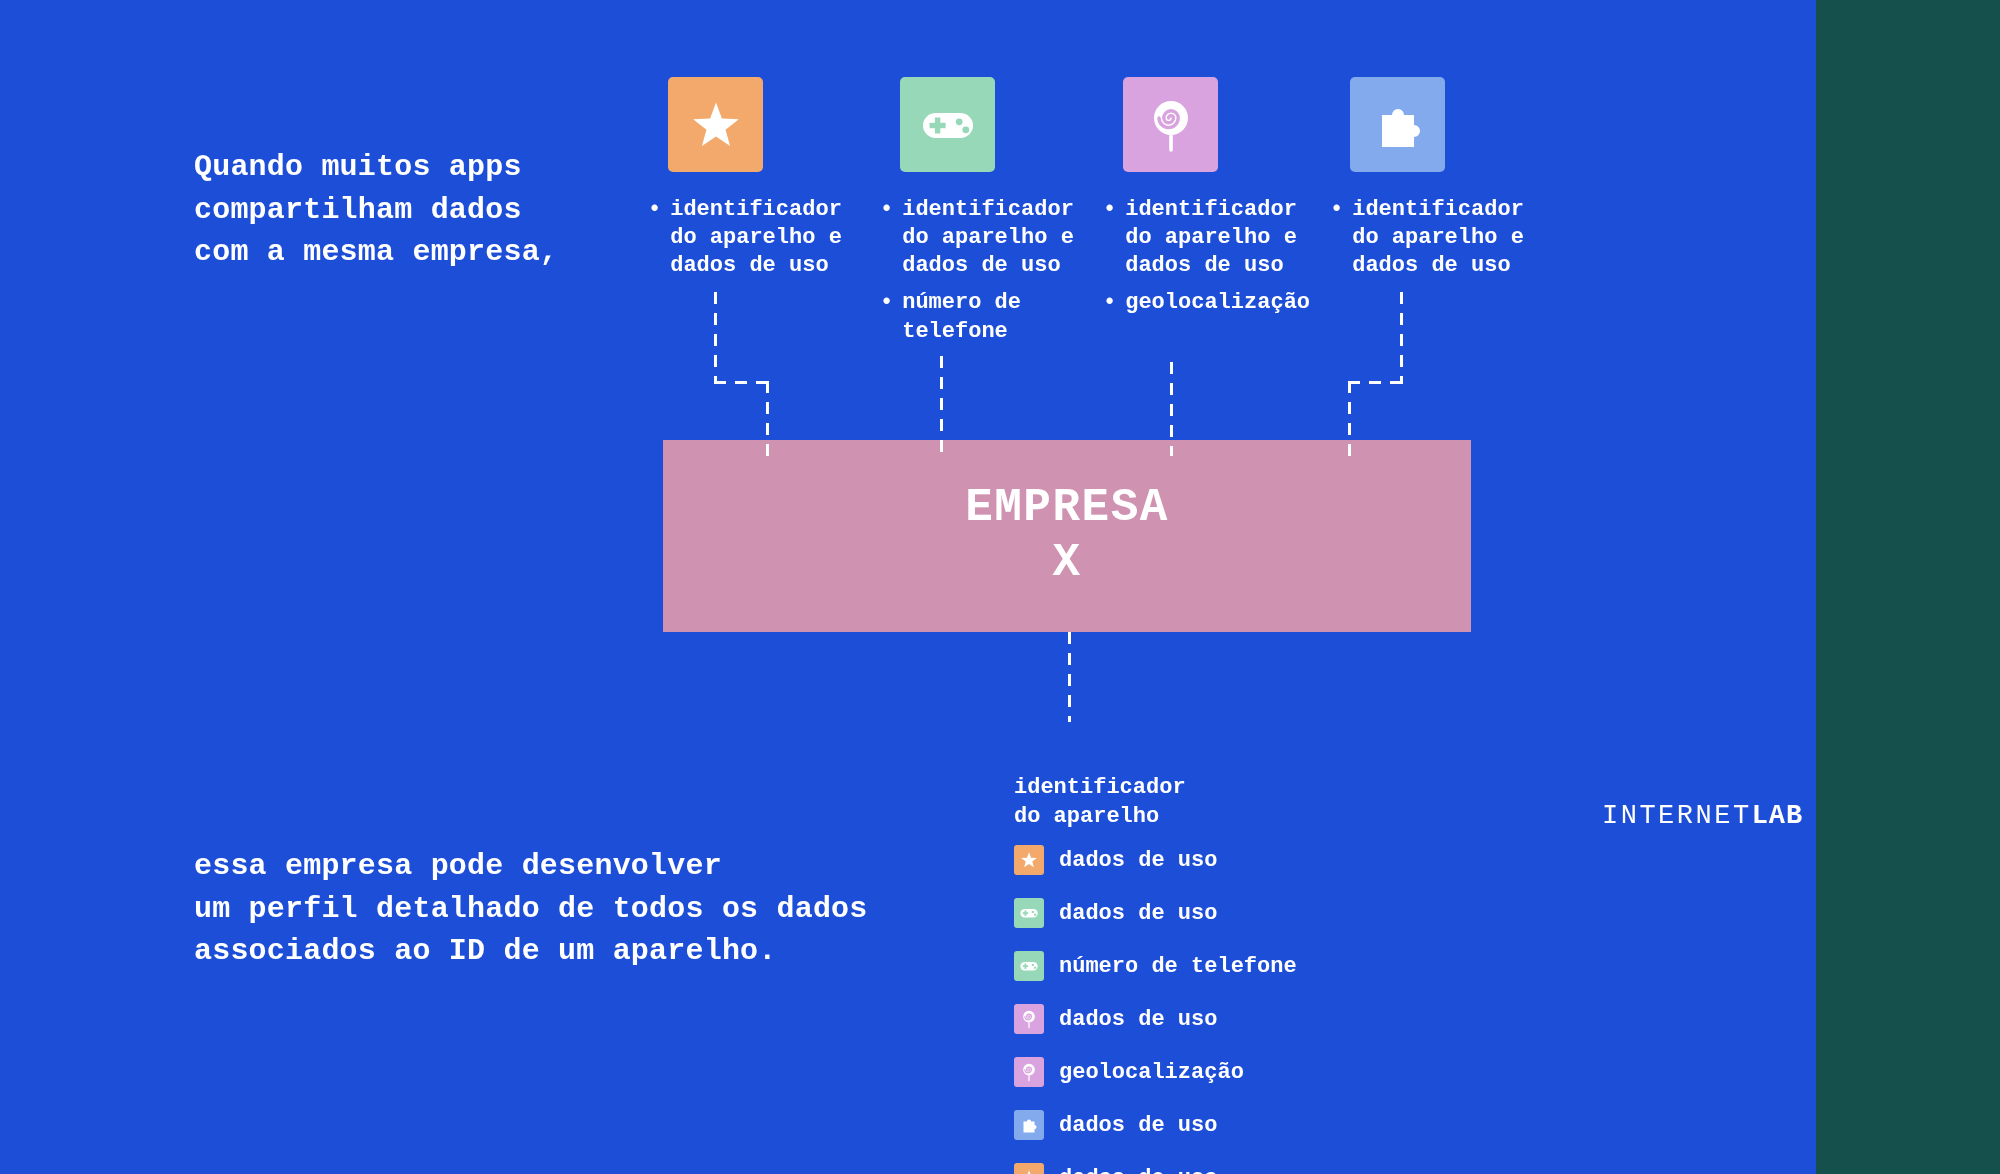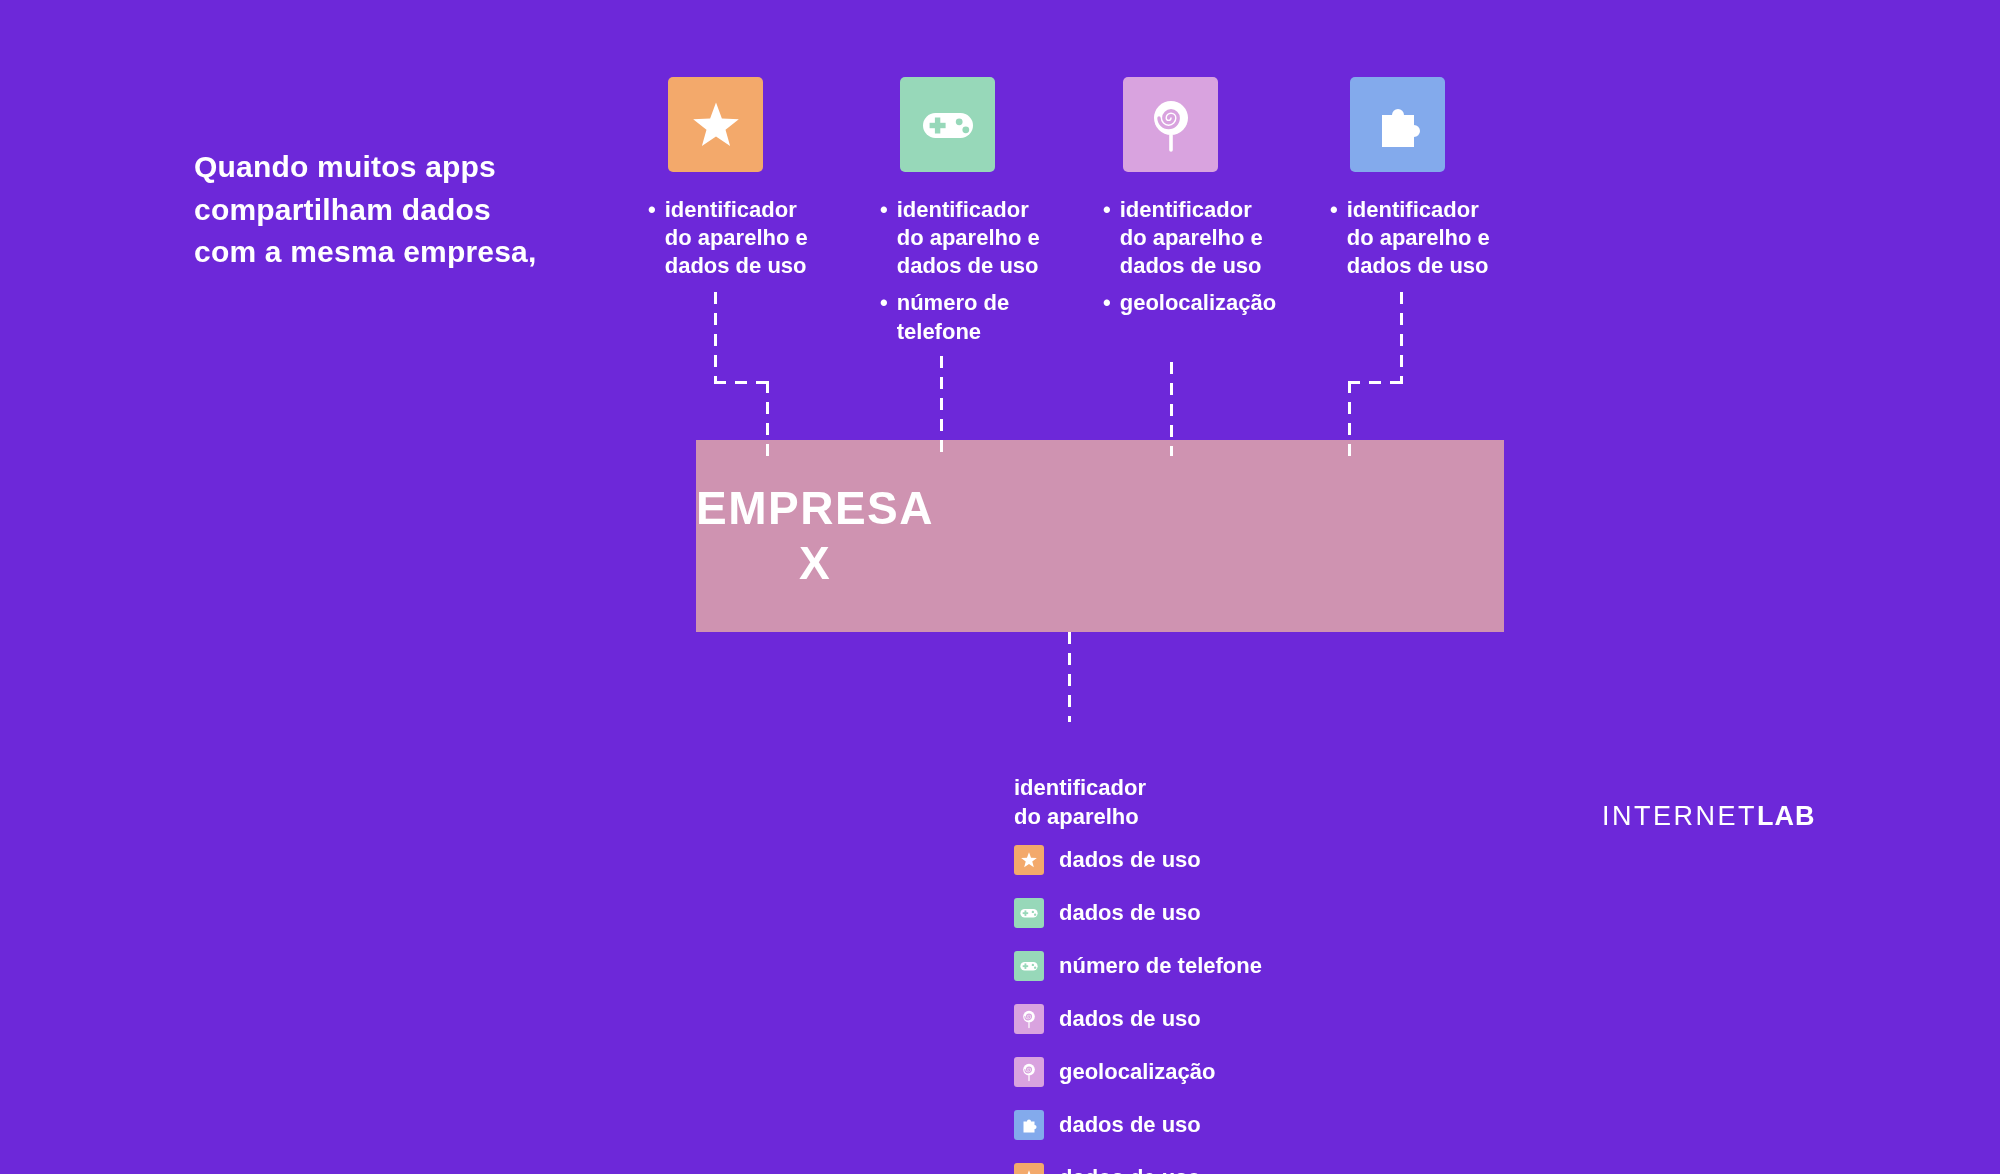--- a/index.html
+++ b/index.html
@@ -1,20 +1,20 @@
 <!DOCTYPE html>
 <html><head>
 <meta charset="utf-8">
 <style>
   * { margin:0; padding:0; box-sizing:border-box; }
   html,body { background:#15504c; }
   .canvas {
-    position:relative; width:2000px; height:1174px;
-    background:#6d28d9; overflow:hidden;
-    font-family:Liberation Sans, sans-serif;
+    position:relative; width:1816px; height:1174px;
+    background:#1d4ed8; overflow:hidden;
+    font-family:Liberation Mono, monospace;
     color:#ffffff;
   }
   
   .big-text {
     position:absolute; font-size:30px; font-weight:700;
     line-height:1.42; white-space:pre-line; letter-spacing:0.2px;
   }
   .intro-text { left:194px; top:146px; }
   .conclusion-text { left:194px; top:845px; }
 
@@ -47,23 +47,23 @@
     position:absolute; width:3px; z-index:3;
     background:repeating-linear-gradient(180deg,#fff 0 12px,transparent 12px 21px);
   }
   .hdash {
     position:absolute; height:3px; z-index:3;
     background:repeating-linear-gradient(90deg,#fff 0 12px,transparent 12px 21px);
   }
 
   
   .company-box {
-    position:absolute; left:696px; top:440px; width:808px; height:192px;
+    position:absolute; left:663px; top:440px; width:808px; height:192px;
     background:#cf93b1; z-index:1;
-    display:flex; align-items:center; justify-content:flex-start;
+    display:flex; align-items:center; justify-content:center;
   }
   .company-label {
     font-size:46px; font-weight:700; letter-spacing:1.5px;
     line-height:1.2; text-align:center; white-space:pre-line;
   }
 
   
   .profile-header {
     position:absolute; left:1014px; top:773px;
     font-size:22px; font-weight:700; line-height:1.32; white-space:pre-line;
@@ -233,20 +233,23 @@
     <div class="profile-row">
       <div class="tile-sm bg-orange">
           <svg>
             <use href="#sym-star"></use>
           </svg>
         </div>
       <div class="row-label">dados de uso</div>
     </div>
   </div>
 
+  <div class="big-text conclusion-text">essa empresa pode desenvolver
+um perfil detalhado de todos os dados
+associados ao ID de um aparelho.</div>
 
   <div class="branding">
     <div class="branding-logo">
       <span>INTERNET</span><span class="logo-lab">LAB</span>
     </div>
   </div>
 
 </div>
 
 </body></html>

